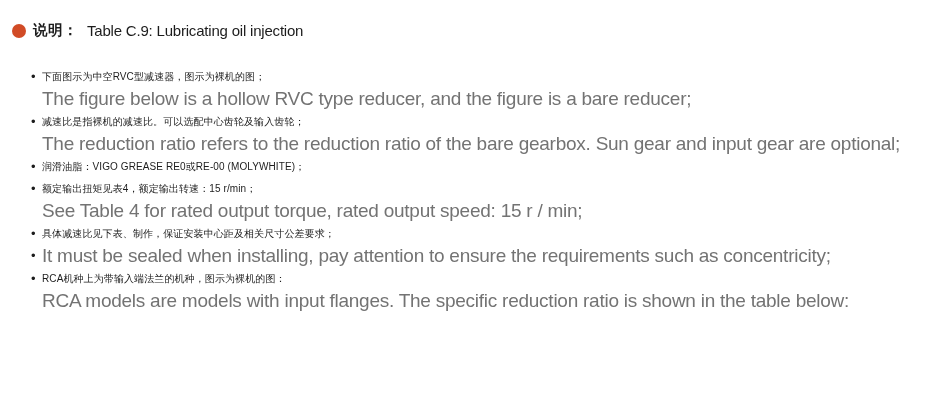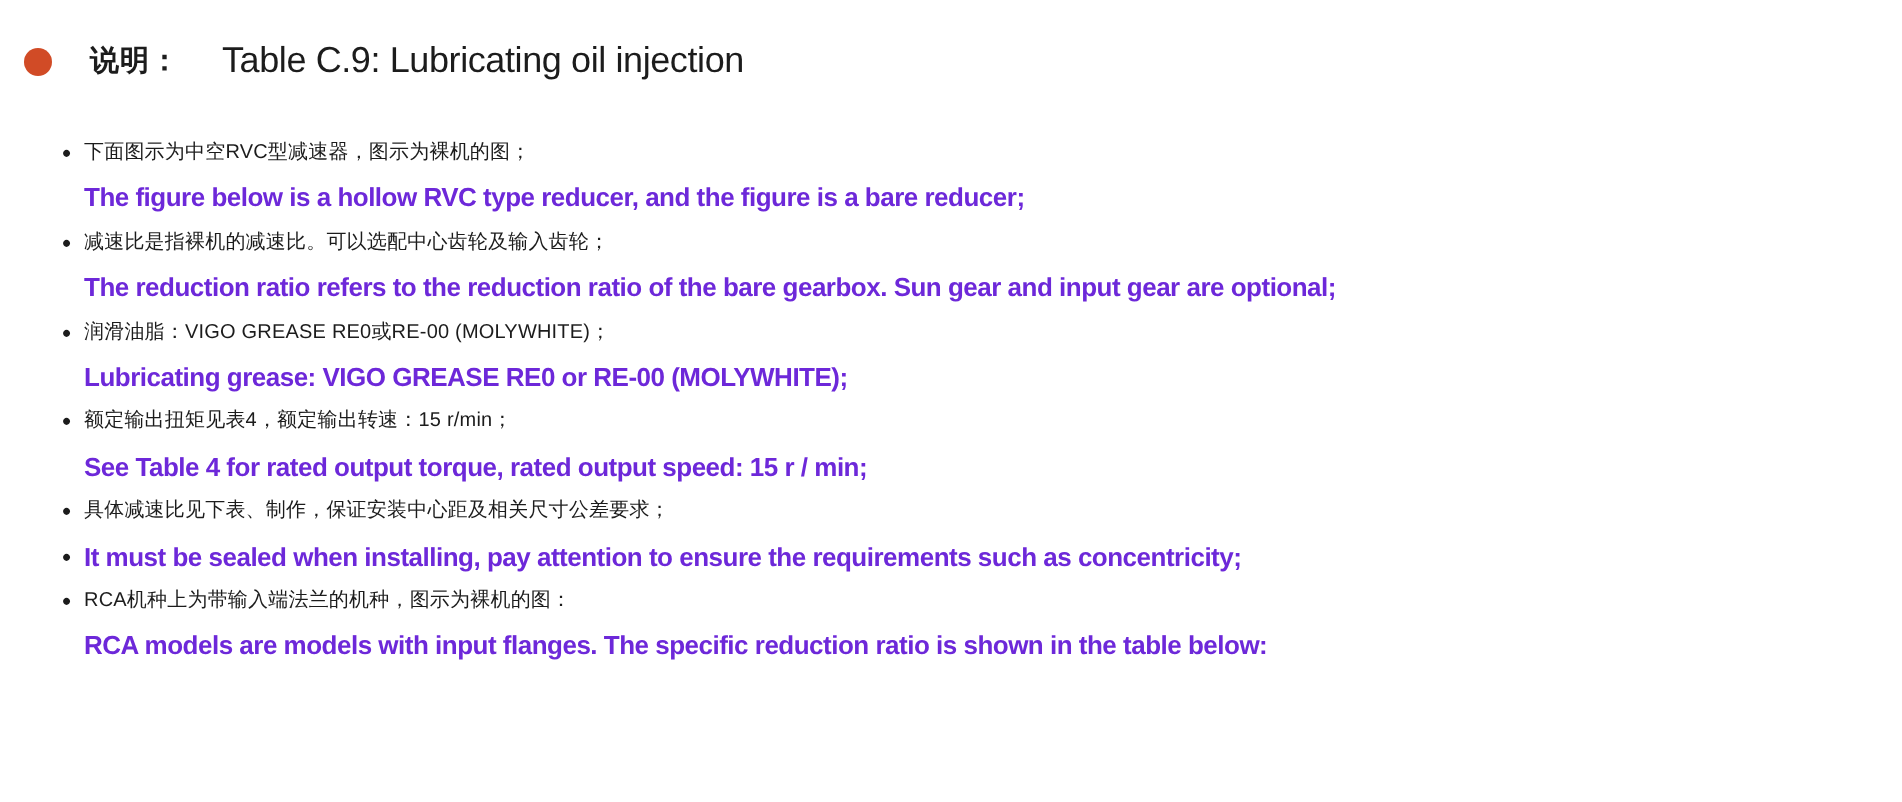--- a/index.html
+++ b/index.html
@@ -14,38 +14,37 @@
     background: #ffffff;
     overflow: hidden;
     font-family: "Liberation Sans", sans-serif;
     color: #1c1c1c;
   }
   .header {
     display: flex;
     align-items: center;
     padding: 22px 0 0 12px;
     height: 17px;
-    gap: 12px;
   }
   .dot {
     width: 14px;
     height: 14px;
     border-radius: 50%;
     background: #d14b26;
     flex: 0 0 auto;
   }
   .header-label {
     font-weight: bold;
     font-size: 14.5px;
     margin-left: 7px;
     letter-spacing: 0.5px;
     white-space: nowrap;
   }
   .header-title {
-    font-size: 18px;
+    font-size: 15px;
     margin-left: 9px;
     letter-spacing: -0.2px;
     white-space: nowrap;
   }
   .notes {
     margin: 27px 0 0 31px;
   }
   .note {
     display: flex;
     align-items: flex-start;
@@ -61,26 +60,25 @@
     flex: 1 1 auto;
     min-width: 0;
   }
   .cn {
     font-size: 10px;
     line-height: 22.4px;
     letter-spacing: 0.1px;
     white-space: nowrap;
   }
   .en {
-    font-size: 13px;
+    font-size: 19px;
     line-height: 22.4px;
     letter-spacing: -0.25px;
     white-space: nowrap;
-    color: #6d28d9;
-    font-weight: bold;
+    color: #737373;
   }
 </style>
 </head>
 <body>
 
 <div class="page">
 
   <div class="header">
     <span class="dot"></span>
     <span class="header-label">说明：</span>
@@ -102,21 +100,20 @@
       <div class="note-text">
         <div class="cn">减速比是指裸机的减速比。可以选配中心齿轮及输入齿轮；</div>
         <div class="en">The reduction ratio refers to the reduction ratio of the bare gearbox. Sun gear and input gear are optional;</div>
       </div>
     </div>
 
     <div class="note">
       <span class="marker">•</span>
       <div class="note-text">
         <div class="cn">润滑油脂：VIGO GREASE RE0或RE-00 (MOLYWHITE)；</div>
-        <div class="en">Lubricating grease: VIGO GREASE RE0 or RE-00 (MOLYWHITE);</div>
       </div>
     </div>
 
     <div class="note">
       <span class="marker">•</span>
       <div class="note-text">
         <div class="cn">额定输出扭矩见表4，额定输出转速：15 r/min；</div>
         <div class="en">See Table 4 for rated output torque, rated output speed: 15 r / min;</div>
       </div>
     </div>

